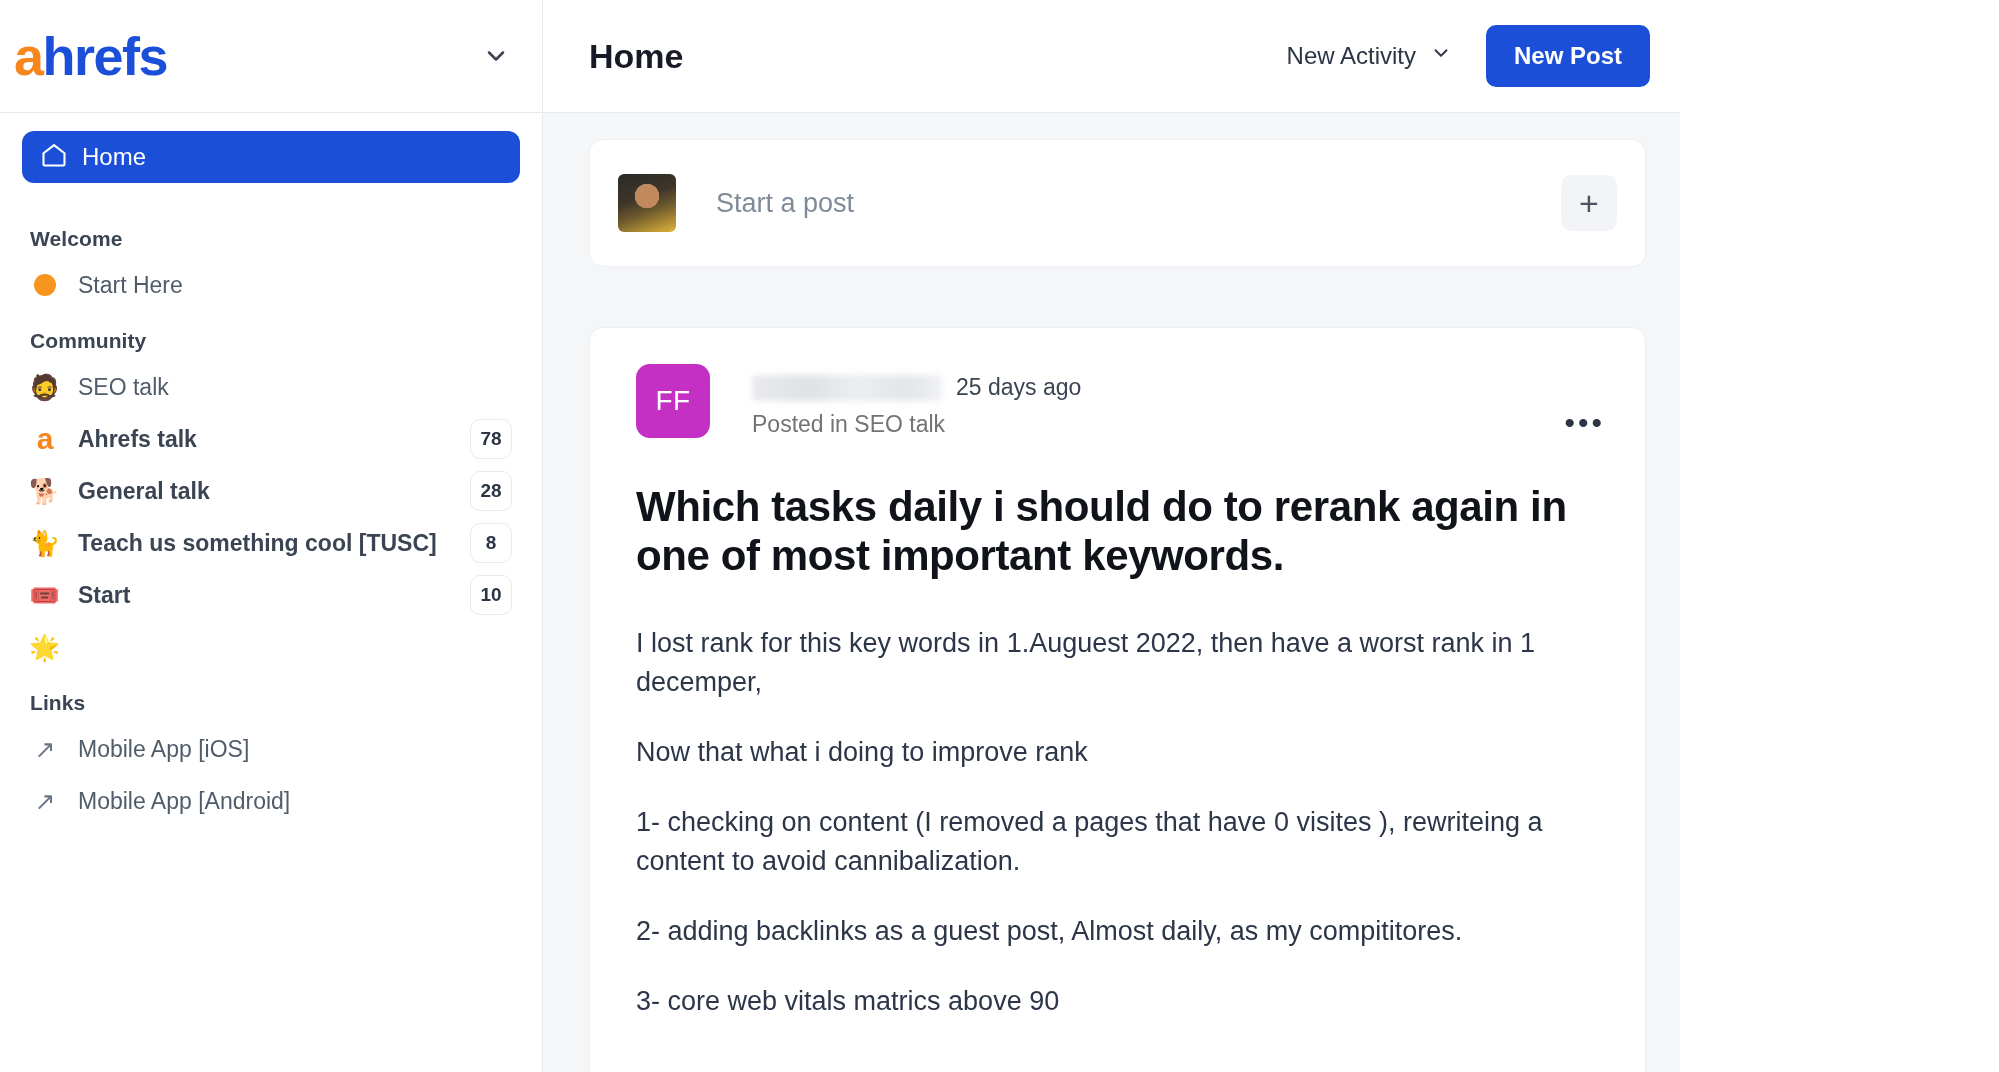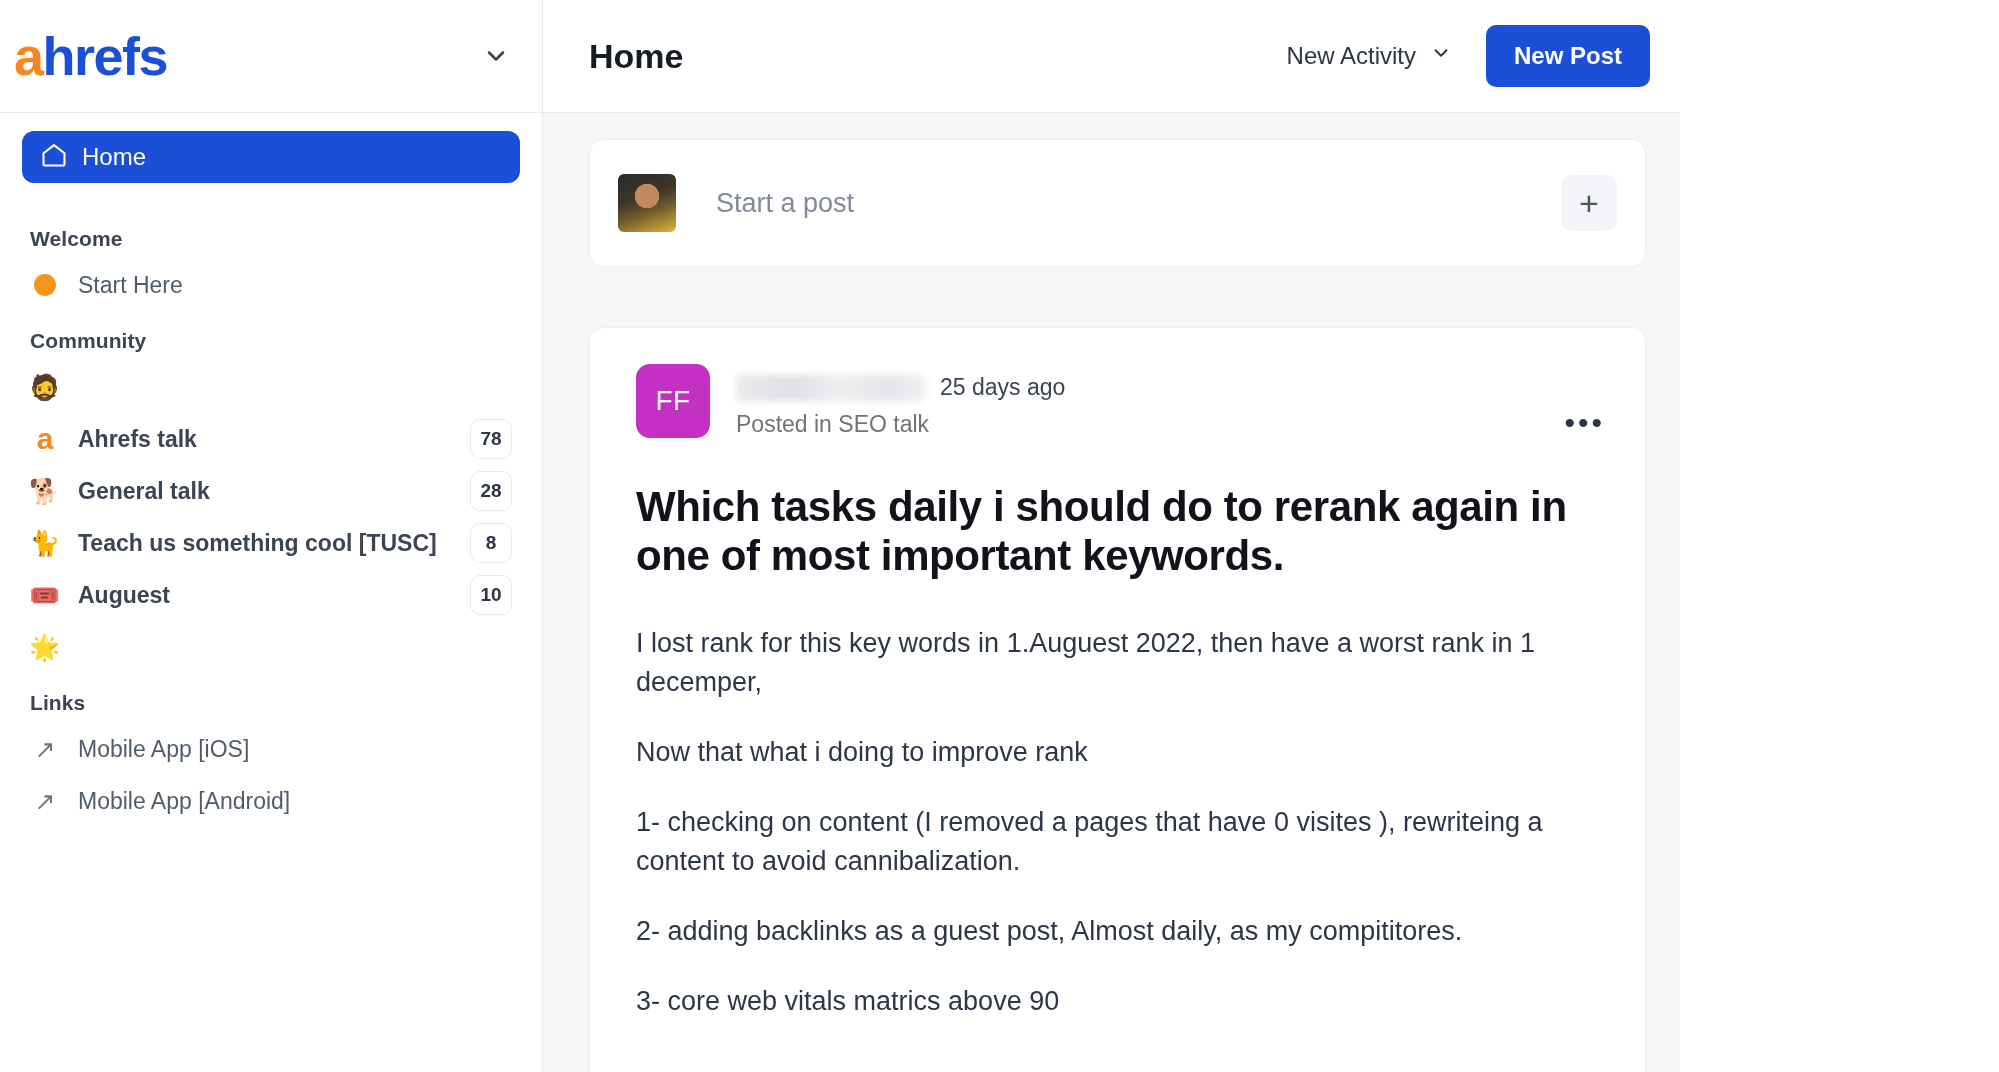--- a/index.html
+++ b/index.html
@@ -142,21 +142,21 @@
 
   .post { padding: 36px 34px 30px 46px; }
   .post-head { display: flex; align-items: flex-end; }
   .av-initials {
     width: 74px; height: 74px; flex: 0 0 74px;
     border-radius: 14px;
     display: flex; align-items: center; justify-content: center;
     color: #ffffff; font-size: 28px; font-weight: 400;
     letter-spacing: .5px;
   }
-  .post-meta { flex: 1 1 auto; padding-left: 26px; padding-top: 2px; }
+  .post-meta { flex: 1 1 auto; padding-left: 42px; padding-top: 2px; }
   .meta-line1 { display: flex; align-items: center; gap: 14px; }
   .author-redacted {
     width: 190px; height: 26px; border-radius: 4px;
     background: linear-gradient(90deg,#e9eaec 0%,#dfe1e4 30%,#eceef0 55%,#e3e5e8 80%,#f0f1f3 100%);
     filter: blur(3px);
   }
   .post-time { font-size: 23px; color: #3b4453; }
   .posted-in { font-size: 23px; color: #737373; margin-top: 10px; }
   .more-btn {
     flex: 0 0 auto; color: #2c3445; font-size: 30px;
@@ -204,20 +204,21 @@
         <span class="ico">
             <span class="dot-orange"></span>
           </span>
         <span class="txt">Start Here</span>
       </div>
 
       <div class="sec-title">Community</div>
 
       <div class="nav-item">
         <span class="ico">🧔</span>
+        <span class="txt">SEO talk</span>
       </div>
 
       <div class="nav-item bold">
         <span class="ico">
             <span style="color:#f7861c;font-weight:700;font-size:30px;line-height:1;">a</span>
           </span>
         <span class="txt">Ahrefs talk</span>
         <span class="badge">78</span>
       </div>
 
@@ -228,21 +229,21 @@
       </div>
 
       <div class="nav-item bold">
         <span class="ico">🐈</span>
         <span class="txt">Teach us something cool [TUSC]</span>
         <span class="badge">8</span>
       </div>
 
       <div class="nav-item bold">
         <span class="ico">🎟️</span>
-        <span class="txt">Auguest</span>
+        <span class="txt">Start</span>
         <span class="badge">10</span>
       </div>
 
       <div class="nav-item">
         <span class="ico">🌟</span>
       </div>
 
       <div class="sec-title">Links</div>
 
       <div class="nav-item">

